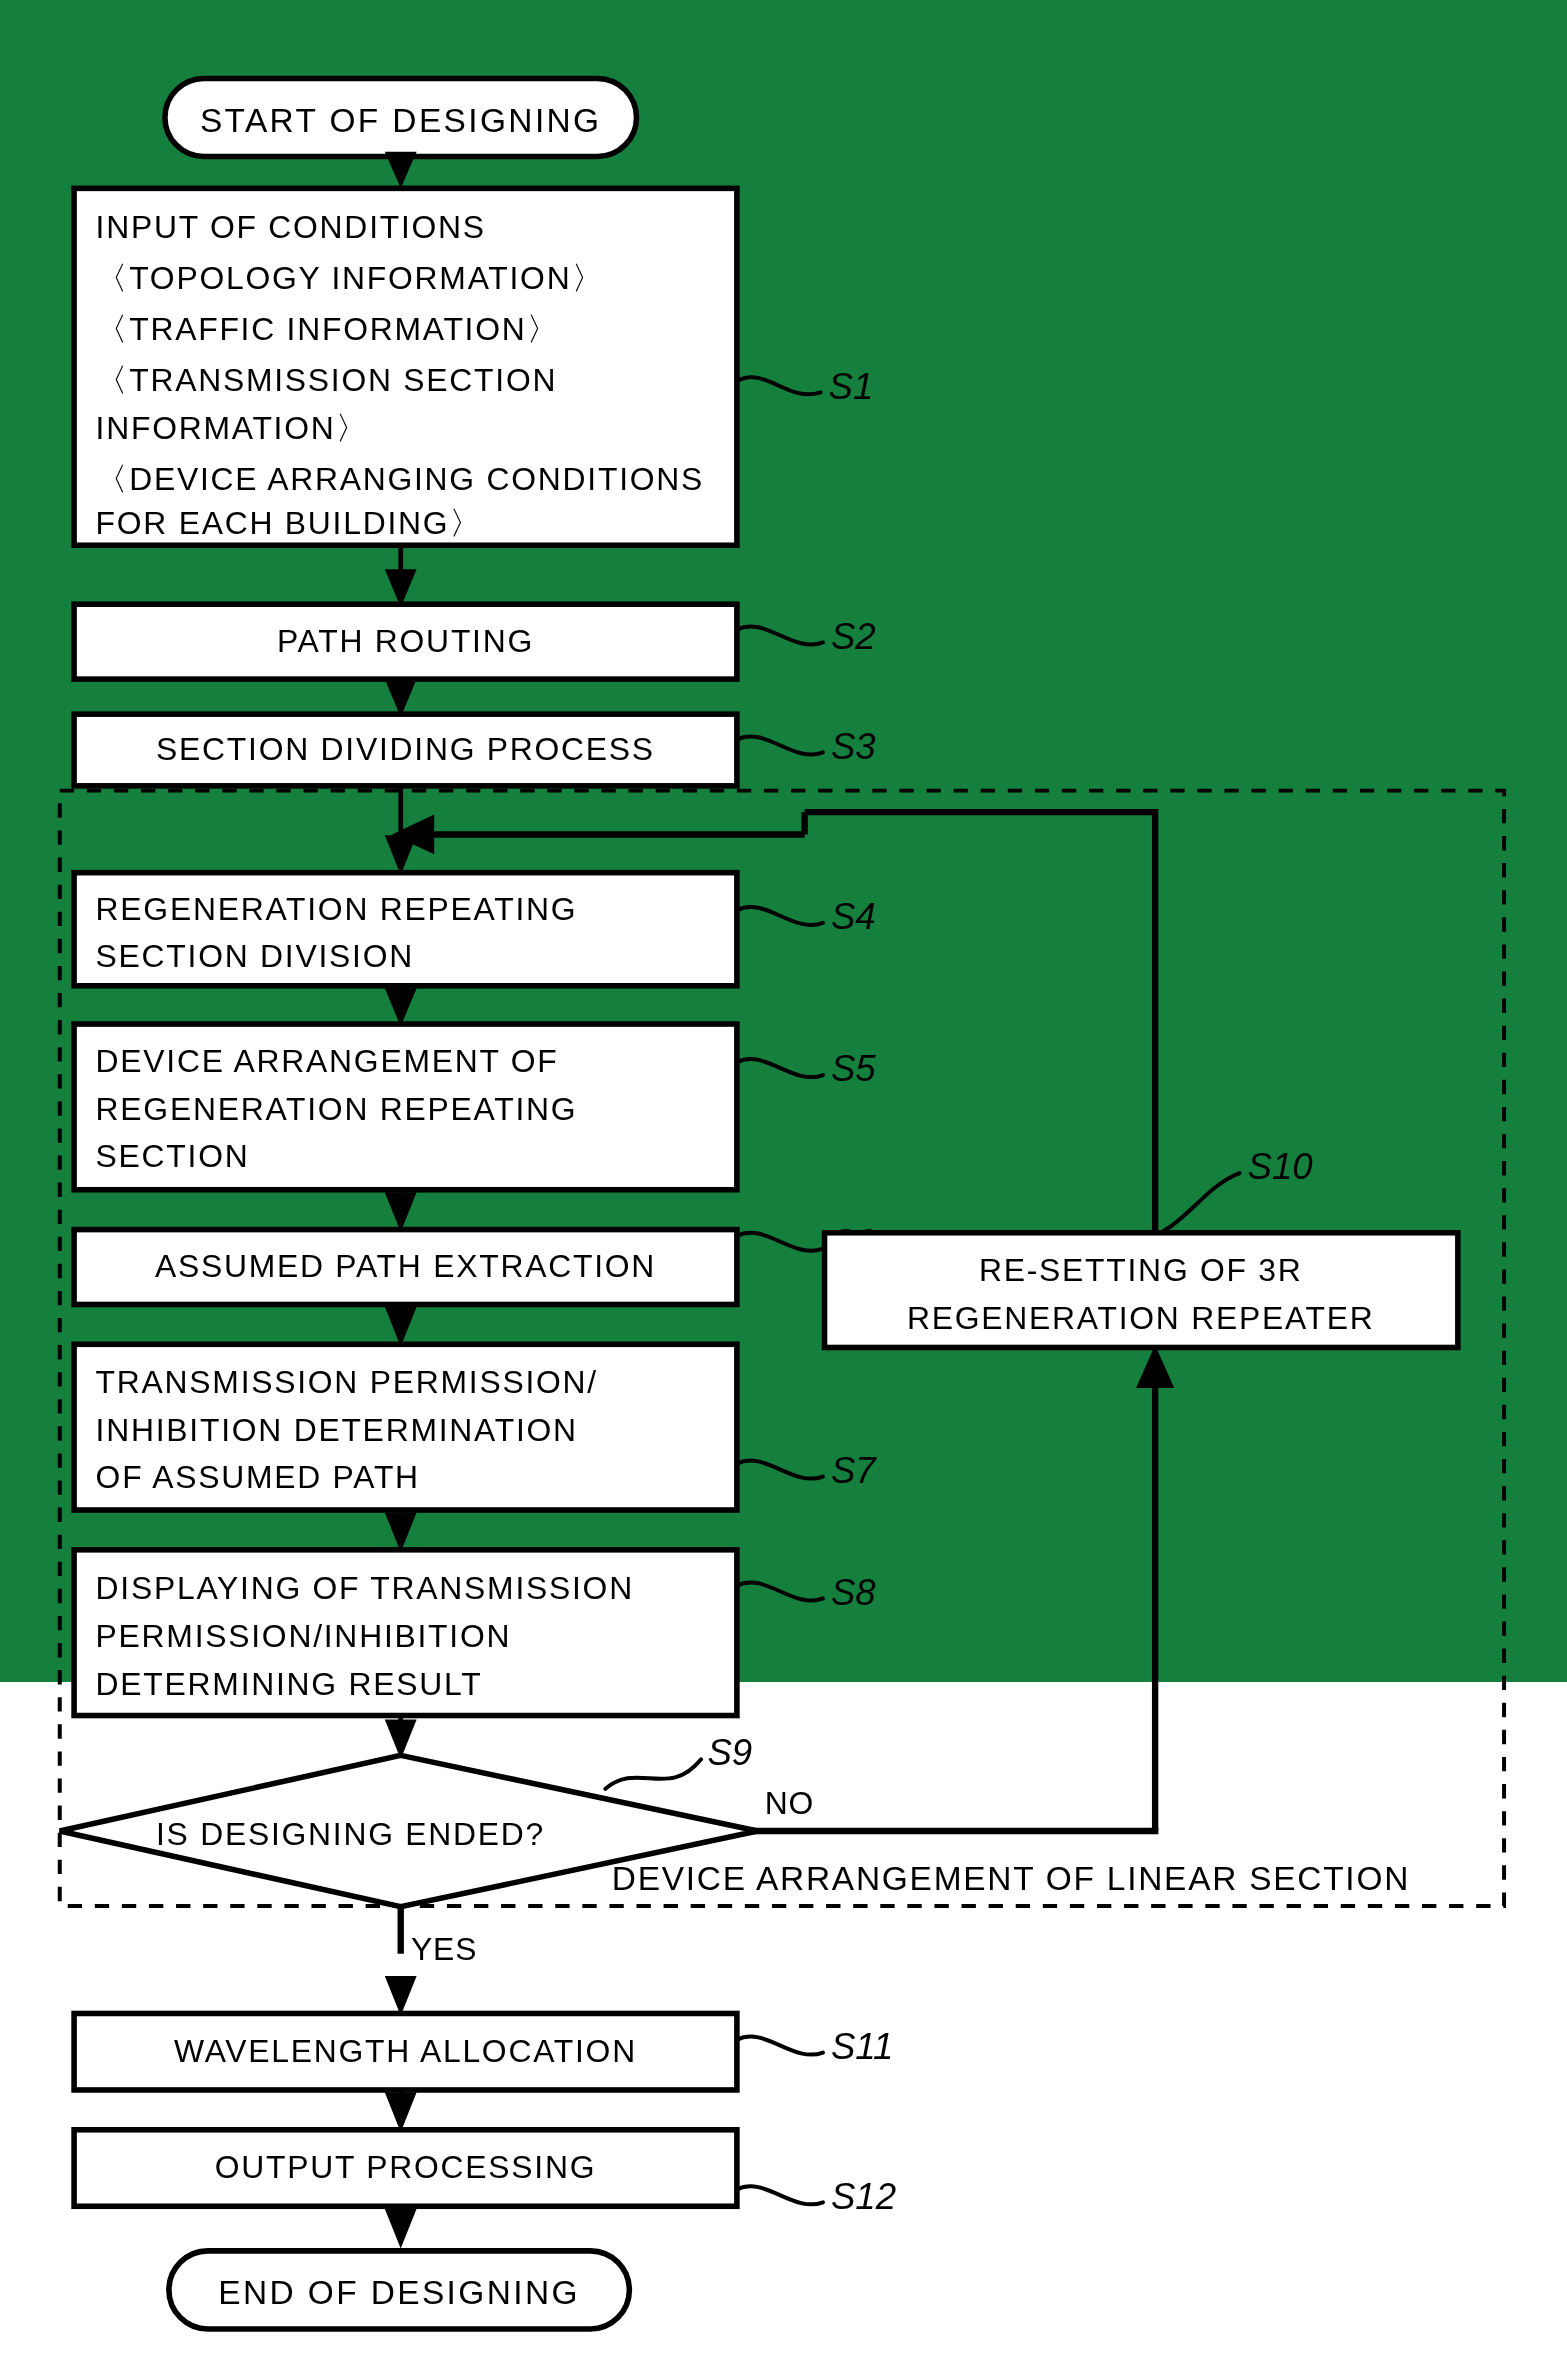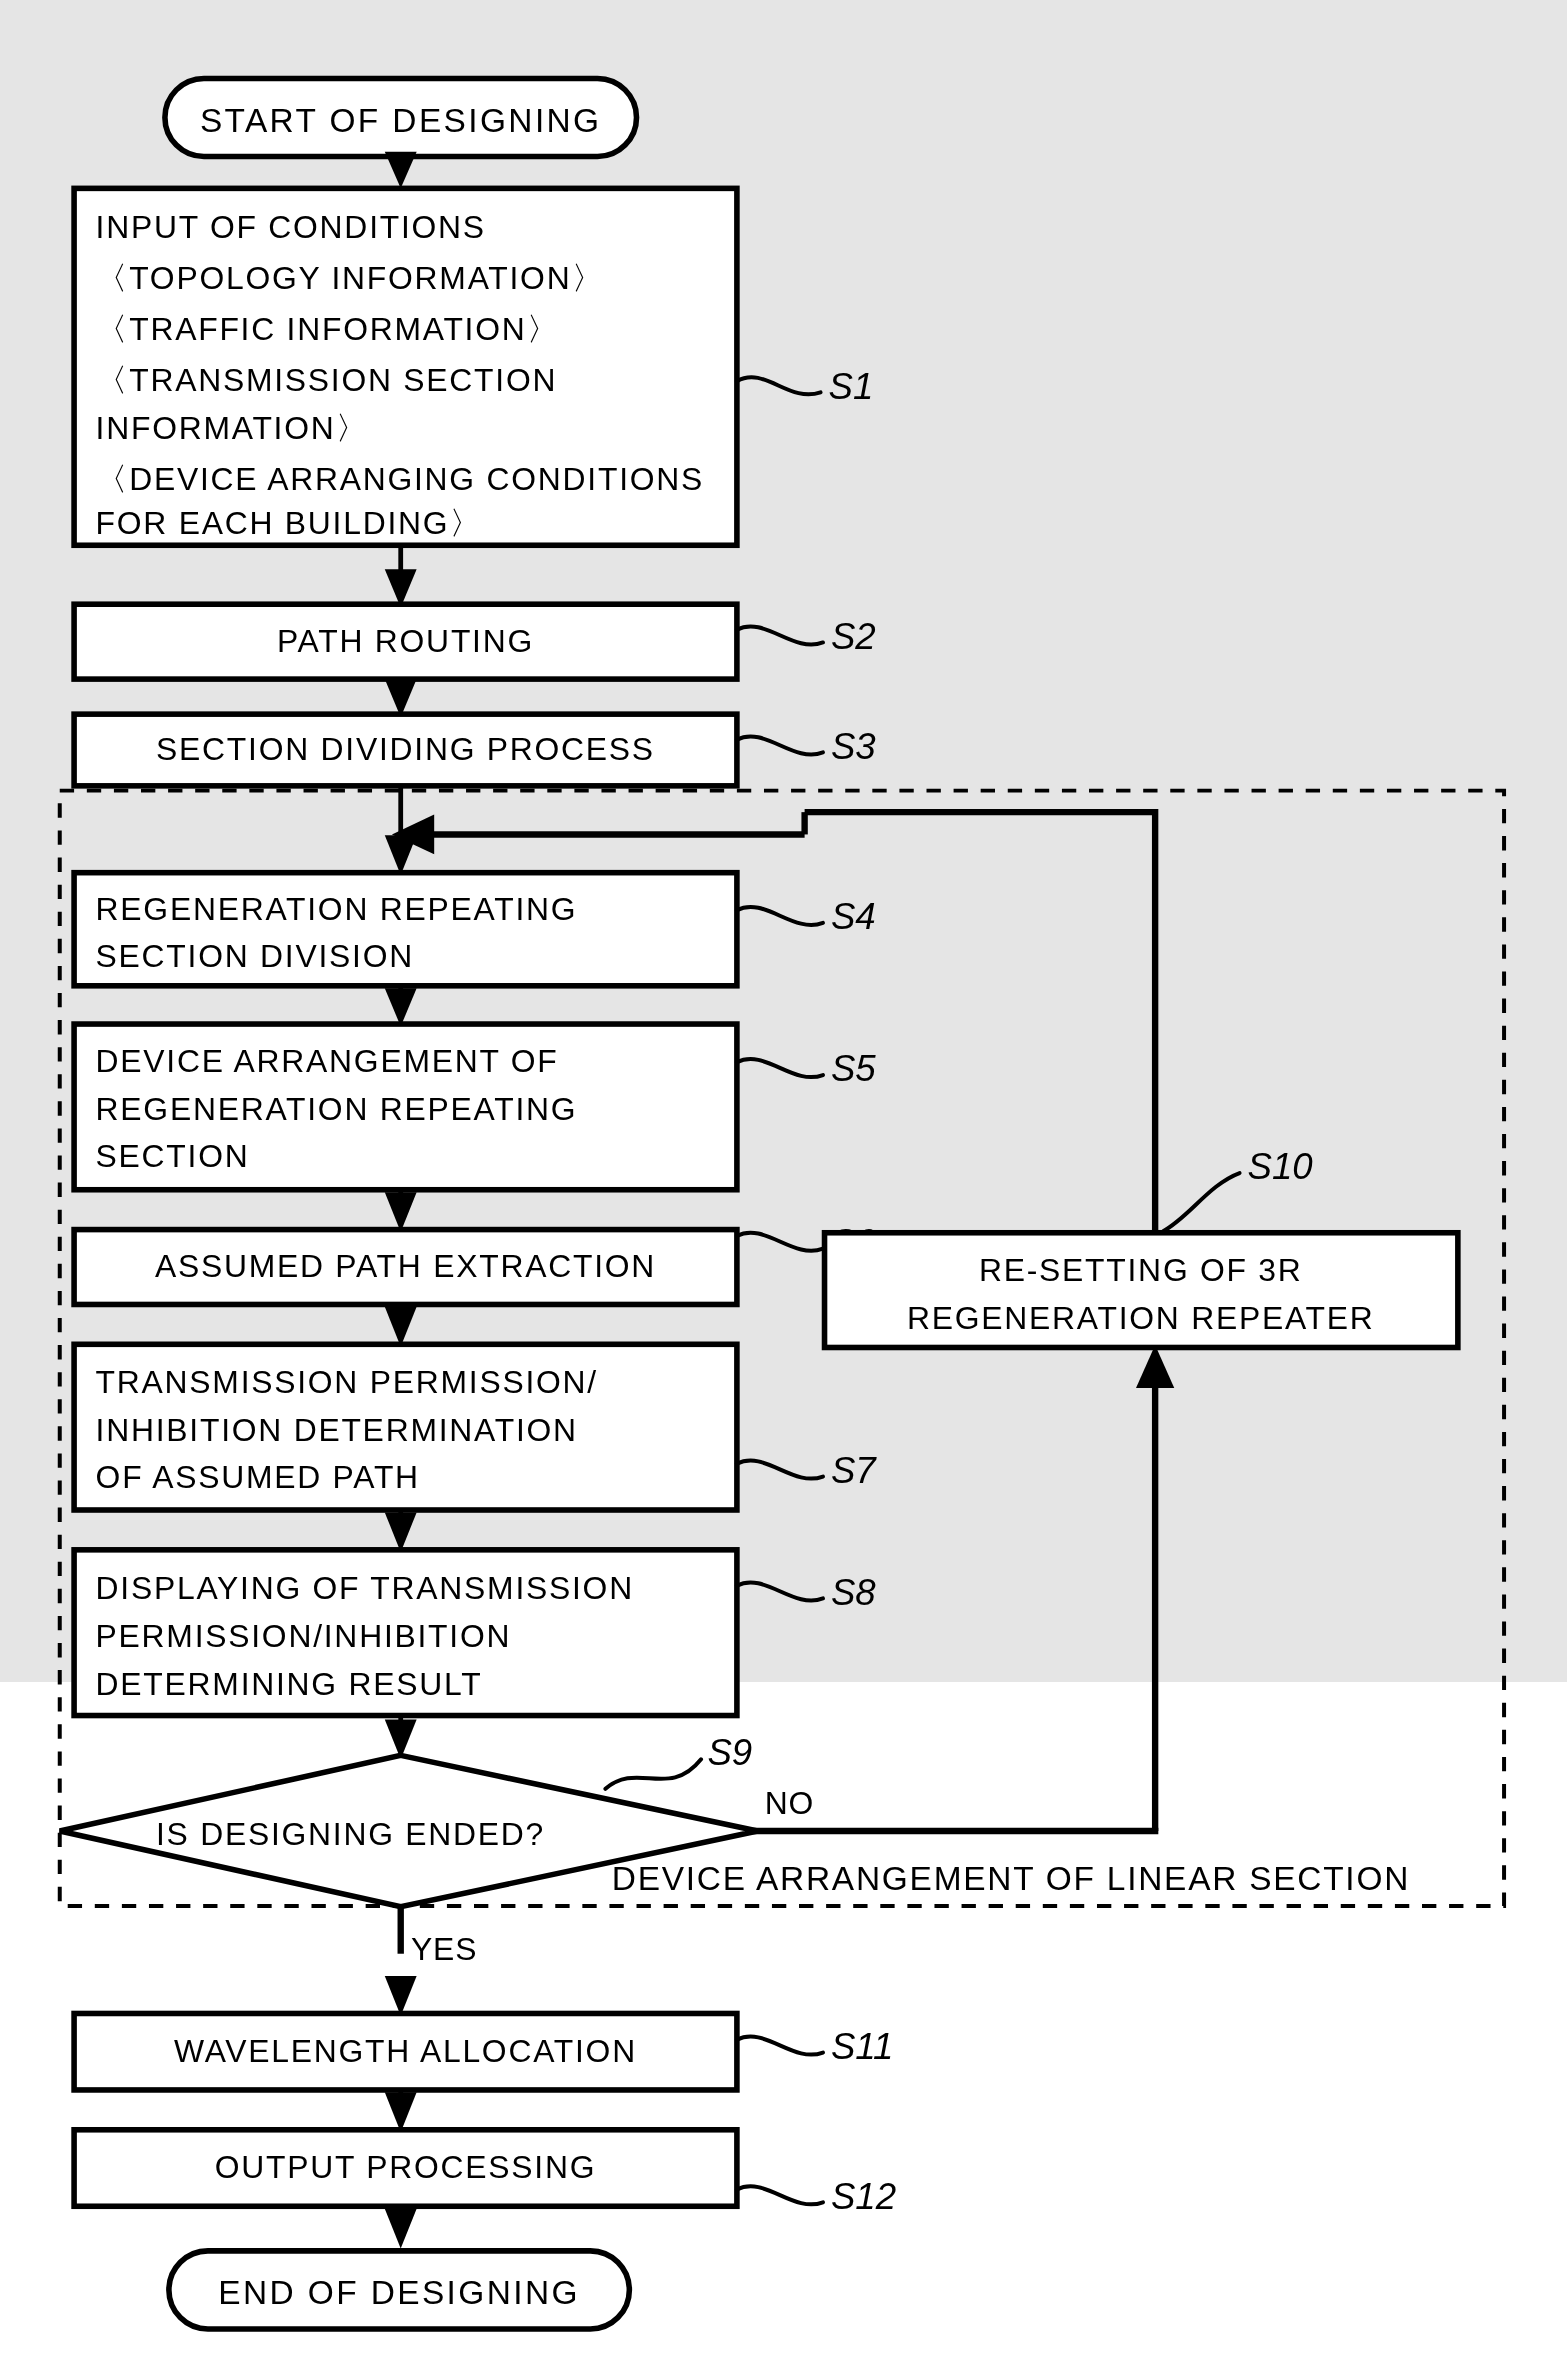--- a/index.html
+++ b/index.html
@@ -11,21 +11,21 @@
   body {
     width: 1567px;
     height: 2354px;
     font-family: "Liberation Sans", sans-serif;
     overflow: hidden;
   }
   #flow-root {
     position: relative;
     width: 1567px;
     height: 1682px;
-    background: #e5e5e5;
+    background: #15803d;
   }
   svg#flow-svg {
     display: block;
     width: 1567px;
     height: 2354px;
   }
   .node-box {
     fill: #ffffff;
     stroke: #000000;
     stroke-width: 7;

